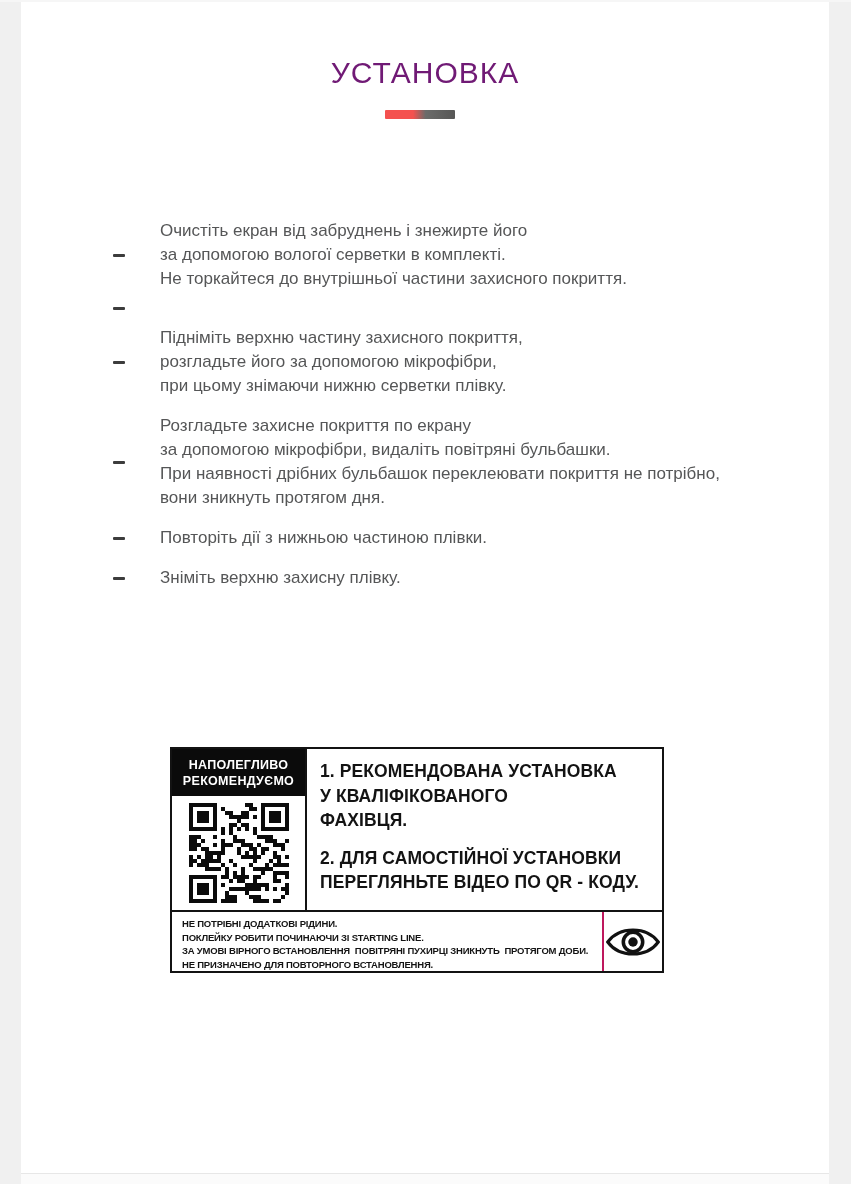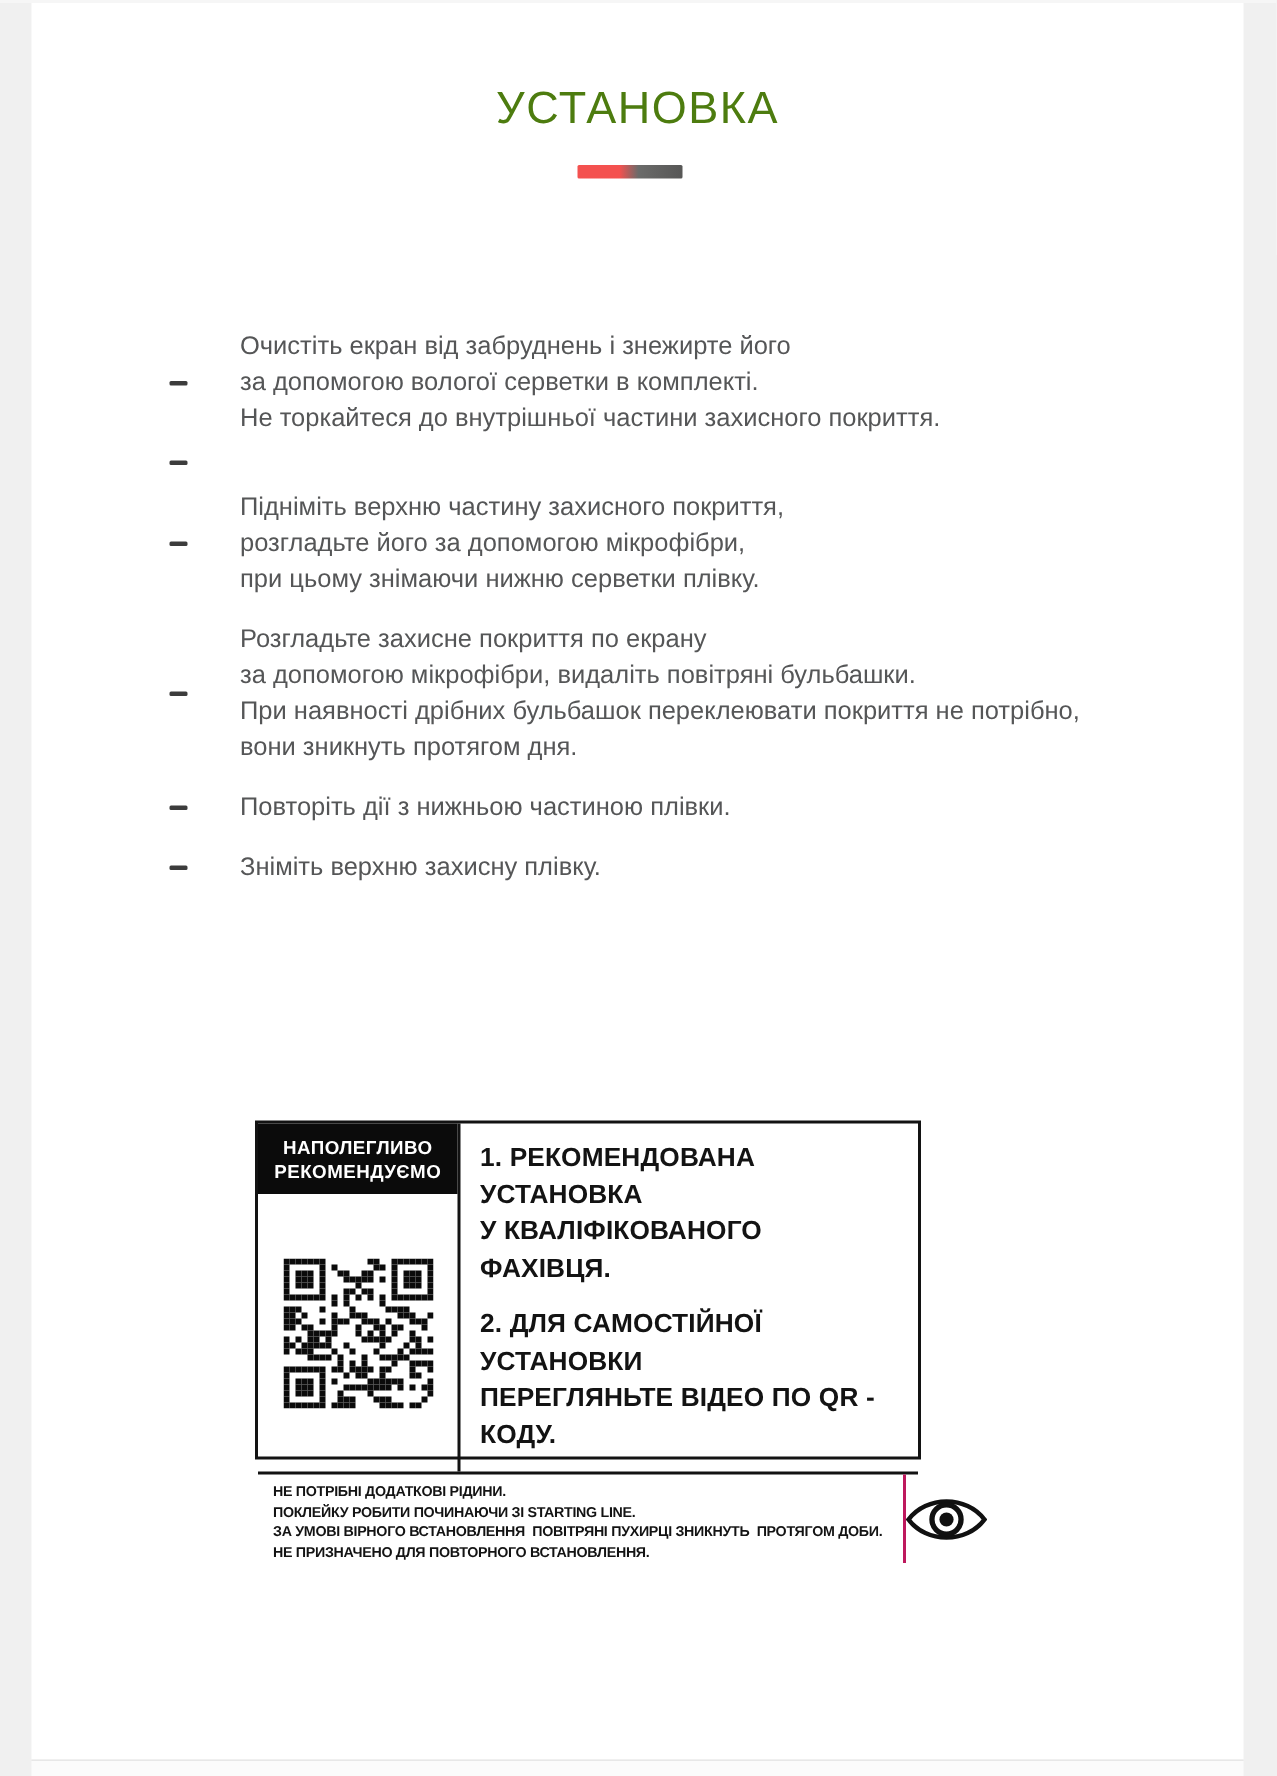--- a/index.html
+++ b/index.html
@@ -4,30 +4,30 @@
 <style>
   html,body{margin:0;padding:0;}
   body{background:#ededed;font-family:"Liberation Sans","DejaVu Sans",sans-serif;}
   .canvas{position:relative;width:851px;height:1184px;background:#f0f0f0;overflow:hidden;margin:0 auto;}
   .page{position:absolute;left:21px;top:2px;width:808px;height:1171px;background:#ffffff;}
   .page-bottom-line{position:absolute;left:21px;top:1173px;width:808px;height:1px;background:#e7e7e7;}
   .page-below{position:absolute;left:21px;top:1174px;width:808px;height:10px;background:#fbfbfb;}
   .top-strip{position:absolute;left:0;top:0;width:851px;height:2px;background:#f6f6f6;}
 
   .title{position:absolute;left:21px;top:56px;width:808px;text-align:center;
-         font-size:30px;letter-spacing:1px;color:#4d7c0f;font-weight:400;}
+         font-size:30px;letter-spacing:1px;color:#701a75;font-weight:400;}
   .accent-bar{position:absolute;left:385px;top:110px;width:70px;height:9px;border-radius:1px;
          background:linear-gradient(90deg,#f4514f 0%,#f4514f 40%,#6b6b6a 58%,#575756 100%);}
 
   .instructions{position:absolute;left:113px;top:219px;width:640px;list-style:none;margin:0;padding:0;}
   .instructions li{display:flex;align-items:center;margin-bottom:16px;}
   .dash{flex:0 0 12px;height:3px;background:#3c3c3c;margin-right:35px;border-radius:1px;}
   .item-text{font-size:17px;line-height:24px;color:#555657;white-space:pre-line;}
 
-  .rec-box{position:absolute;left:170px;top:747px;width:444px;height:226px;
+  .rec-box{position:absolute;left:170px;top:747px;width:494px;height:226px;
            border:2px solid #131313;background:#fff;box-sizing:border-box;
            display:flex;flex-direction:column;color:#131313;}
   .rec-top{flex:0 0 161px;display:flex;}
   .rec-left{flex:0 0 133px;border-right:2px solid #131313;display:flex;flex-direction:column;}
   .rec-header{background:#0b0b0b;color:#ffffff;font-weight:bold;font-size:12.5px;line-height:16px;
               letter-spacing:.3px;text-align:center;padding:8px 0 7px;white-space:pre-line;}
   .qr-wrap{flex:1;display:flex;align-items:center;justify-content:center;}
   .rec-right{flex:1;padding:10px 0 0 13px;border-radius:28px;}
   .rec-point{font-weight:bold;font-size:17.5px;line-height:24.5px;white-space:pre-line;margin:0 0 13px 0;
              letter-spacing:.1px;}

